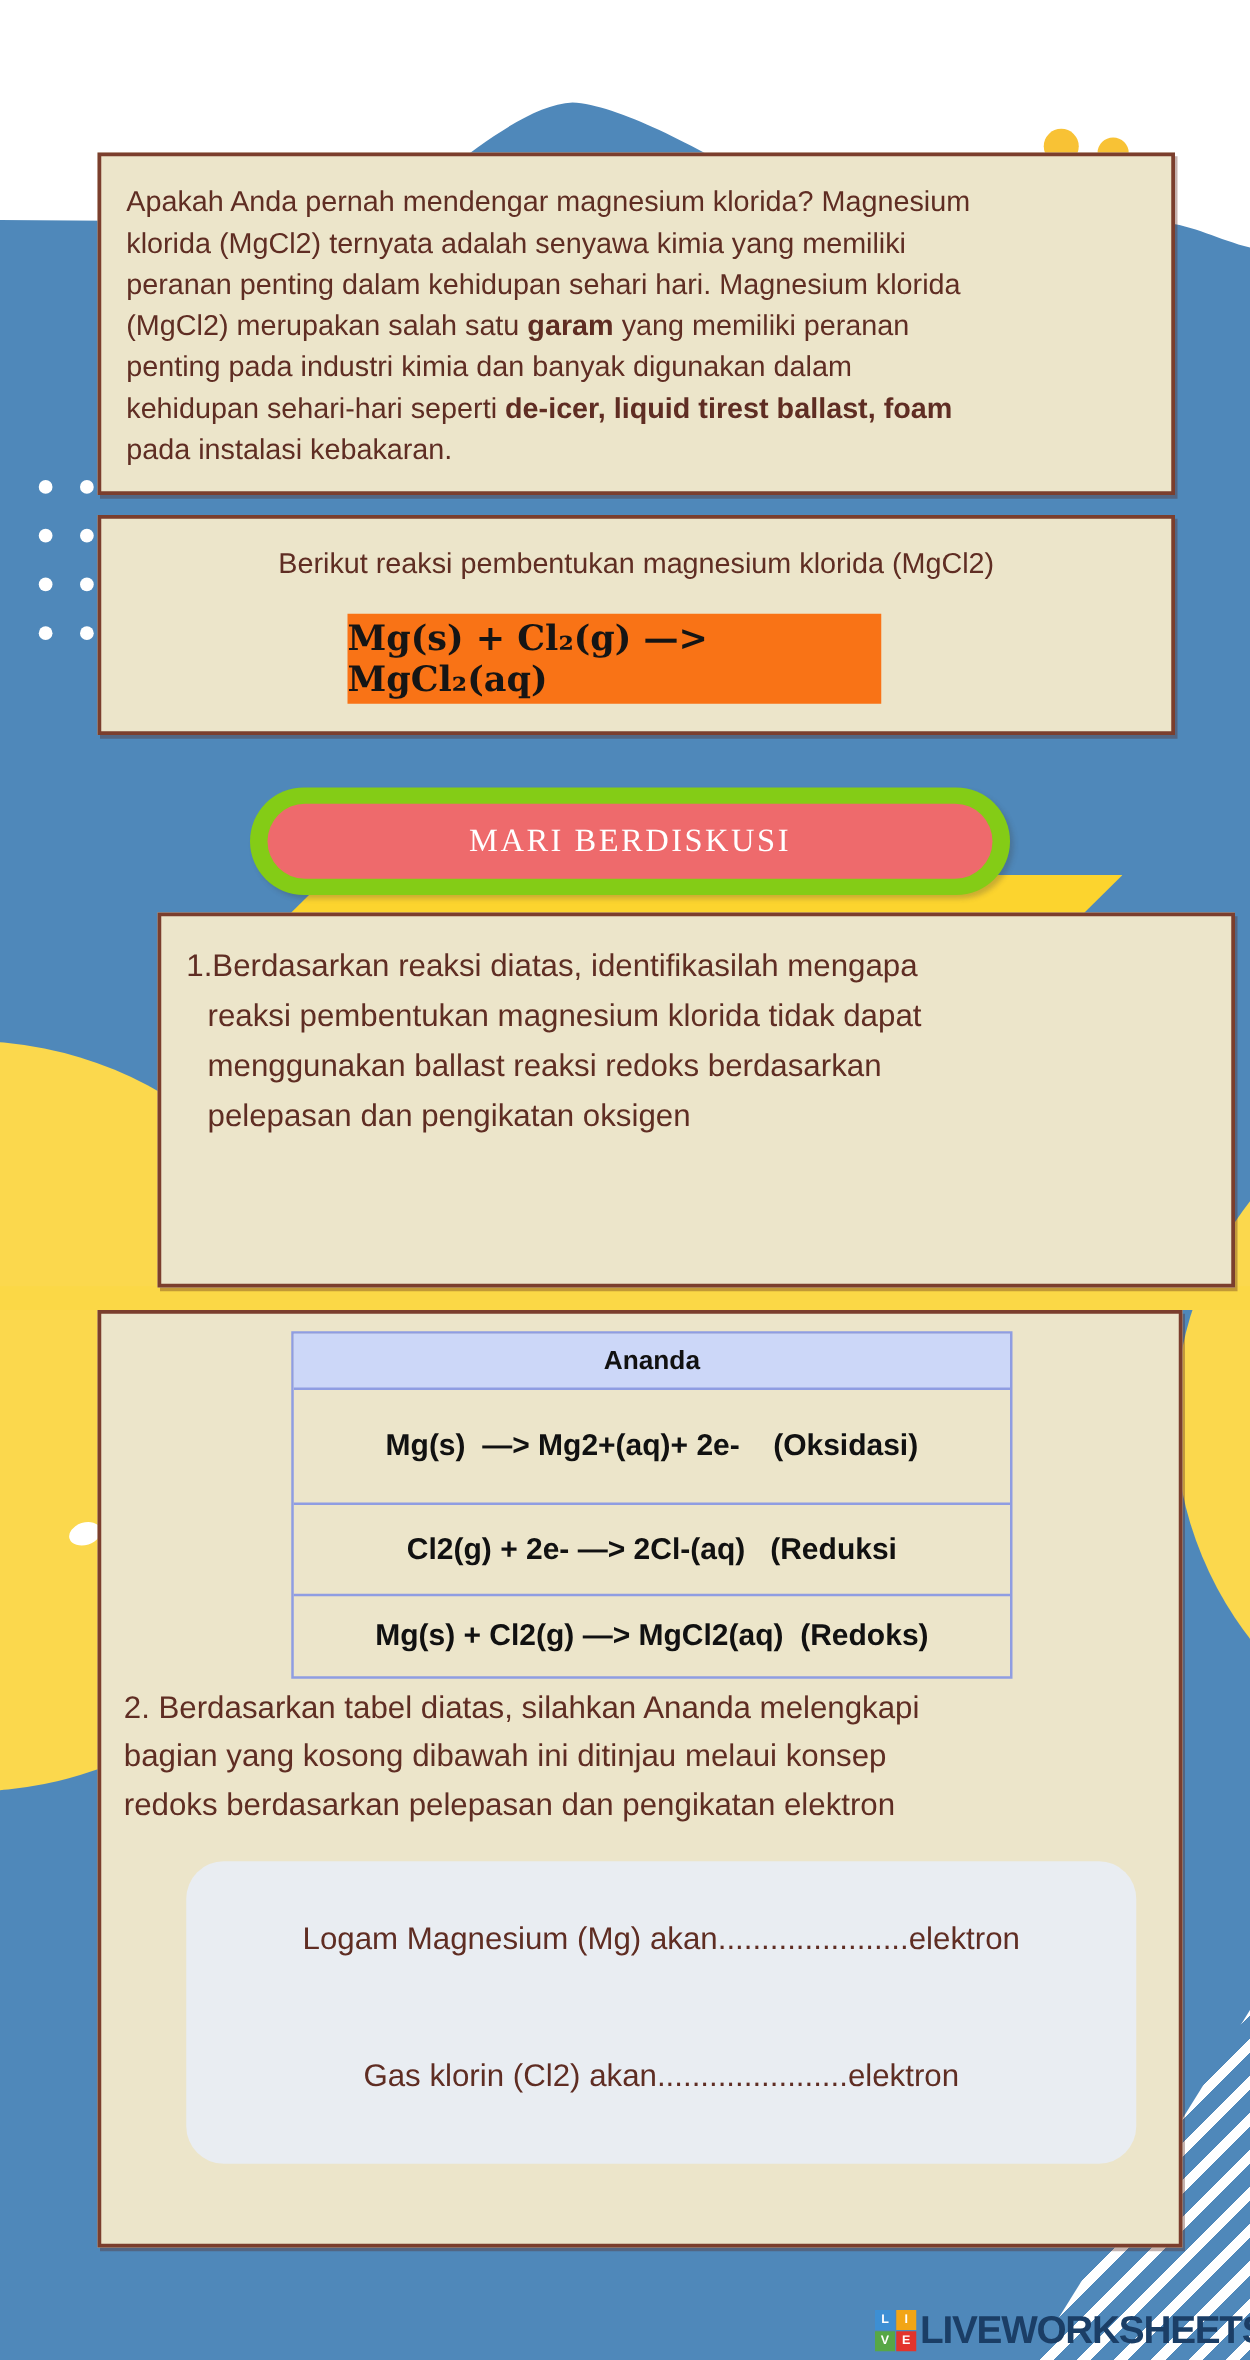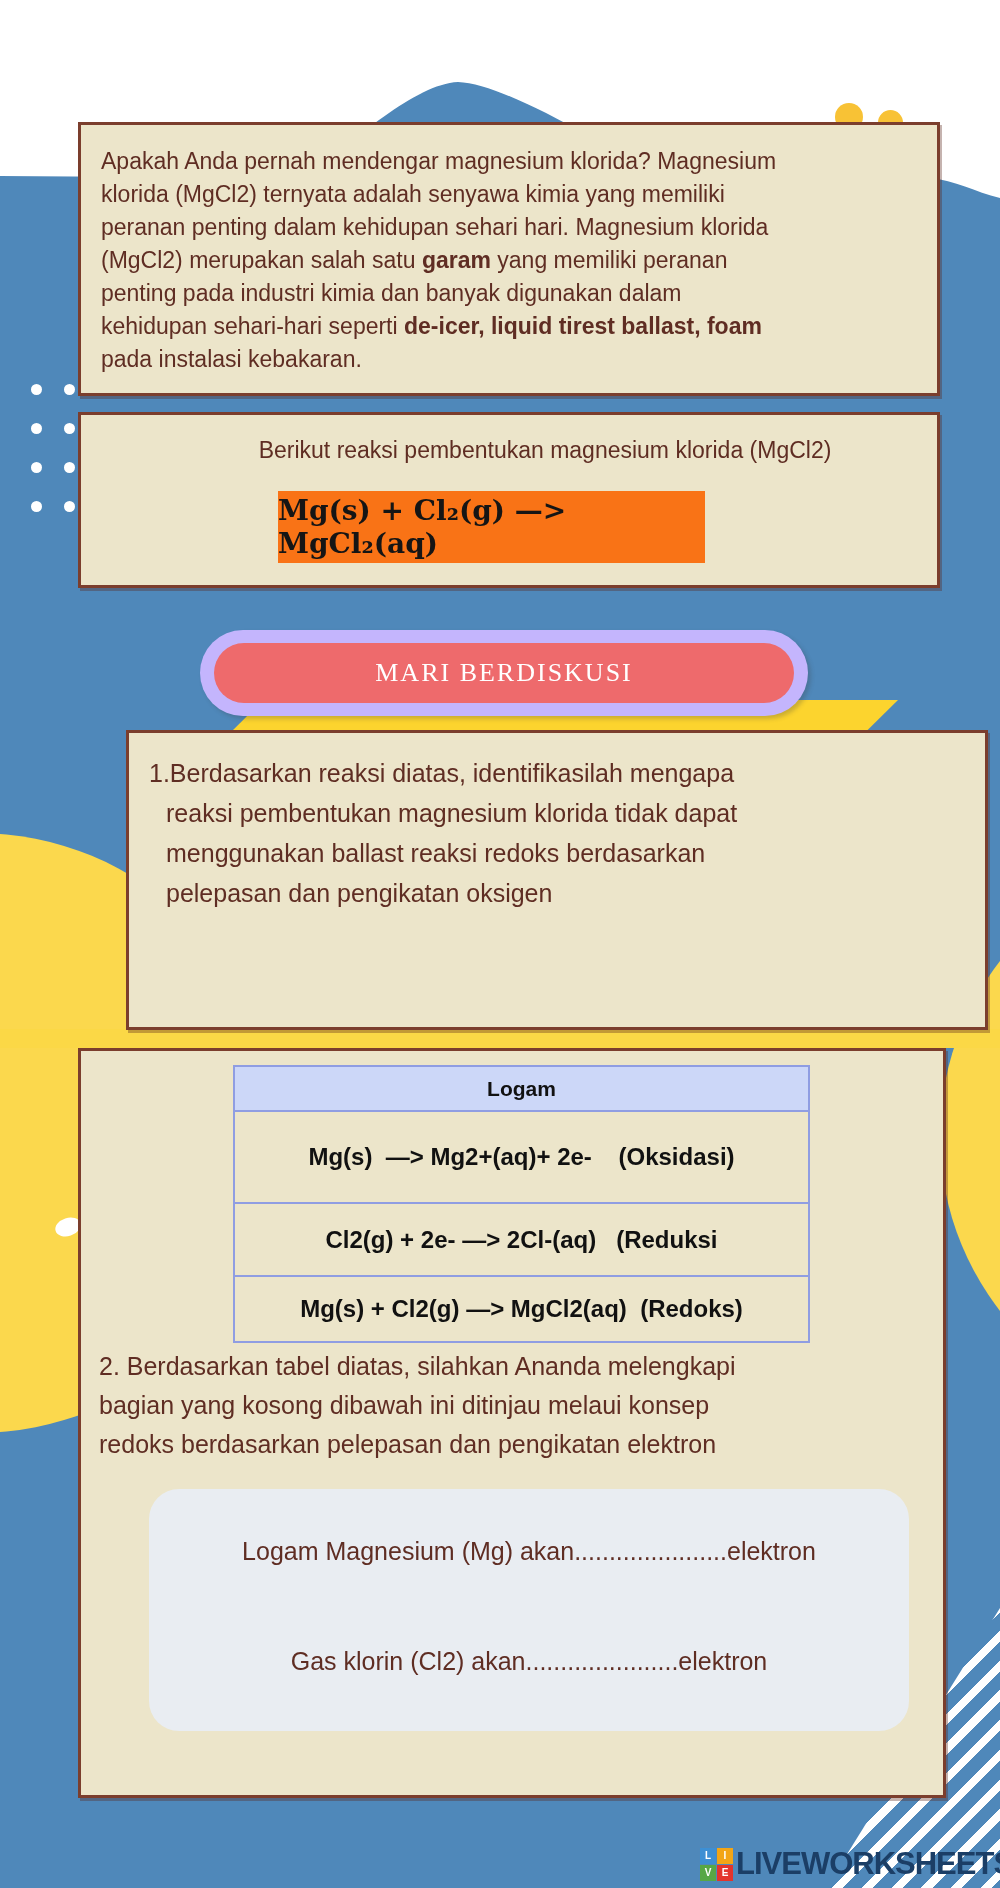--- a/index.html
+++ b/index.html
@@ -22,26 +22,26 @@
            clip-path:polygon(100% 0,100% 100%,0 100%);}
   
   #page-title{position:absolute;left:0;top:8px;width:1000px;text-align:center;z-index:3;
               font-size:31px;color:#2b67b0;letter-spacing:0px;font-weight:400;}
   
   .cream-box{position:absolute;background:#ece5ca;border:3px solid #7b3e2d;z-index:3;
              box-shadow:2px 3px 0 rgba(90,36,26,0.35);color:#5f2d23;}
   #intro-box{left:78px;top:122px;width:856px;height:268px;}
   #intro-text{position:absolute;left:20px;top:20px;font-size:23px;line-height:33px;}
   #reaction-box{left:78px;top:412px;width:856px;height:170px;}
-  #reaction-caption{position:absolute;left:0;top:22px;width:100%;text-align:center;font-size:23px;padding-left:36px;}
+  #reaction-caption{position:absolute;left:0;top:22px;width:100%;text-align:center;font-size:23px;}
   #equation-panel{position:absolute;left:197px;top:76px;width:427px;height:72px;background:#f97316;
                   display:flex;align-items:center;justify-content:center;}
   #equation-text{font-family:"DejaVu Serif",serif;font-weight:bold;font-size:28px;color:#151515;}
   
-  #pill-outer{position:absolute;left:200px;top:630px;width:608px;height:86px;background:#c4b5fd;
+  #pill-outer{position:absolute;left:200px;top:630px;width:608px;height:86px;background:#84cc16;
               border-radius:43px;z-index:3;box-shadow:3px 3px 4px rgba(60,60,60,0.25);}
   #pill-inner{position:absolute;left:14px;top:13px;width:580px;height:60px;background:#ee6a6c;
               border-radius:30px;display:flex;align-items:center;justify-content:center;}
   #pill-label{font-family:"Liberation Serif",serif;font-size:26px;color:#fff;letter-spacing:2px;}
   
   #q1-box{left:82px;top:730px;width:856px;height:294px;margin-left:44px;}
   #q1-text{position:absolute;left:20px;top:20px;font-size:25px;line-height:40px;}
   #q1-text .rl-line:not(:first-child){padding-left:17px;}
   #q1-answer{position:absolute;left:10px;top:190px;width:830px;height:95px;}
   
@@ -128,21 +128,21 @@
         <div class="rl-line"><span>1.Berdasarkan reaksi diatas, identifikasilah mengapa</span></div>
         <div class="rl-line"><span>reaksi pembentukan magnesium klorida tidak dapat</span></div>
         <div class="rl-line"><span>menggunakan ballast reaksi redoks berdasarkan</span></div>
         <div class="rl-line"><span>pelepasan dan pengikatan oksigen</span></div>
       </div>
     <div id="q1-answer"></div>
   </div>
 
   <div id="main-box" class="cream-box">
     <div id="reaksi-table">
-      <div id="table-header">Logam</div>
+      <div id="table-header">Ananda</div>
       <div class="t-row">Mg(s)  —&gt; Mg2+(aq)+ 2e-    (Oksidasi)</div>
       <div class="t-row">Cl2(g) + 2e- —&gt; 2Cl-(aq)   (Reduksi</div>
       <div class="t-row">Mg(s) + Cl2(g) —&gt; MgCl2(aq)  (Redoks)</div>
     </div>
     <div id="q2-text">
         <div class="rl-line"><span>2. Berdasarkan tabel diatas, silahkan Ananda melengkapi</span></div>
         <div class="rl-line"><span>bagian yang kosong dibawah ini ditinjau melaui konsep</span></div>
         <div class="rl-line"><span>redoks berdasarkan pelepasan dan pengikatan elektron</span></div>
       </div>
     <div id="fill-box">

